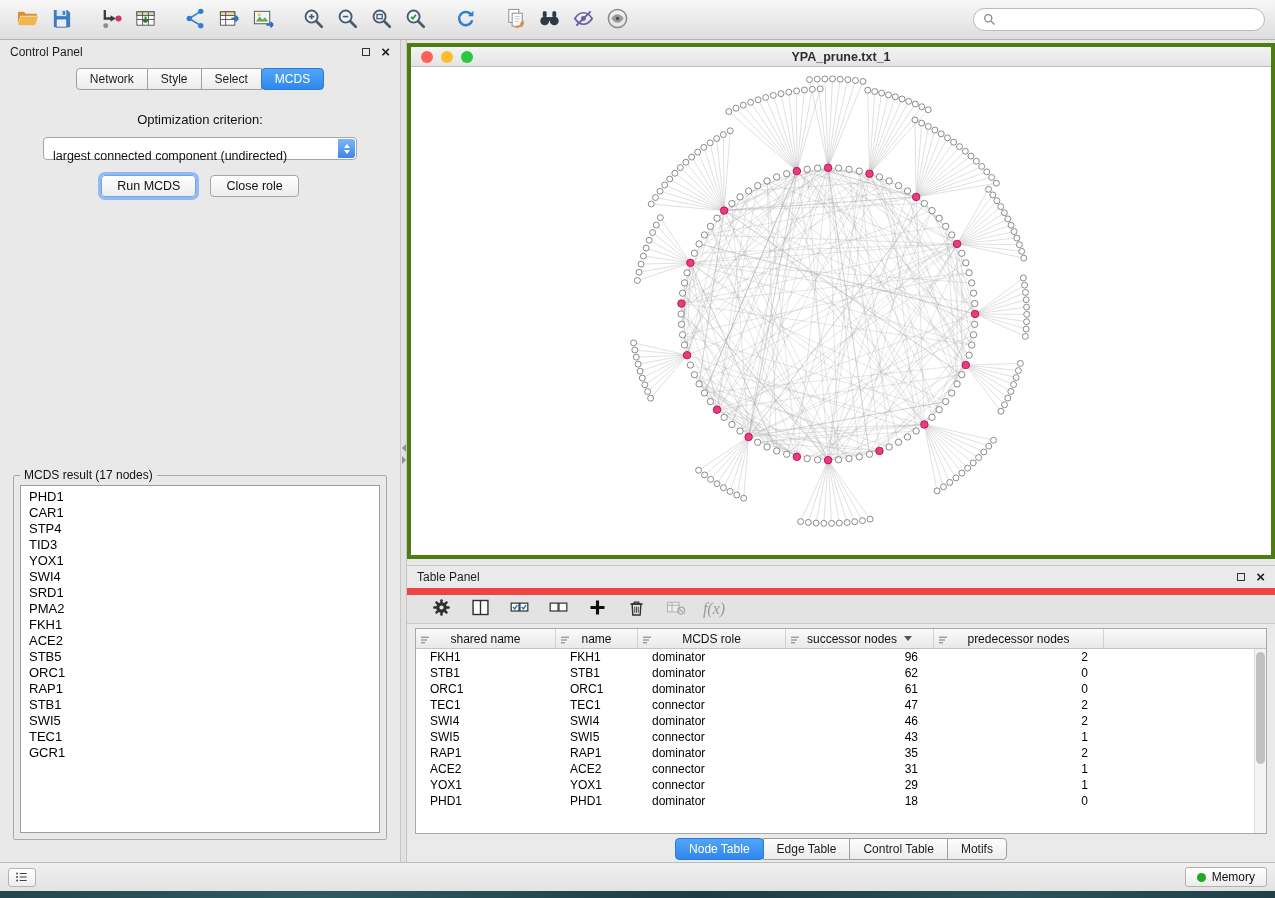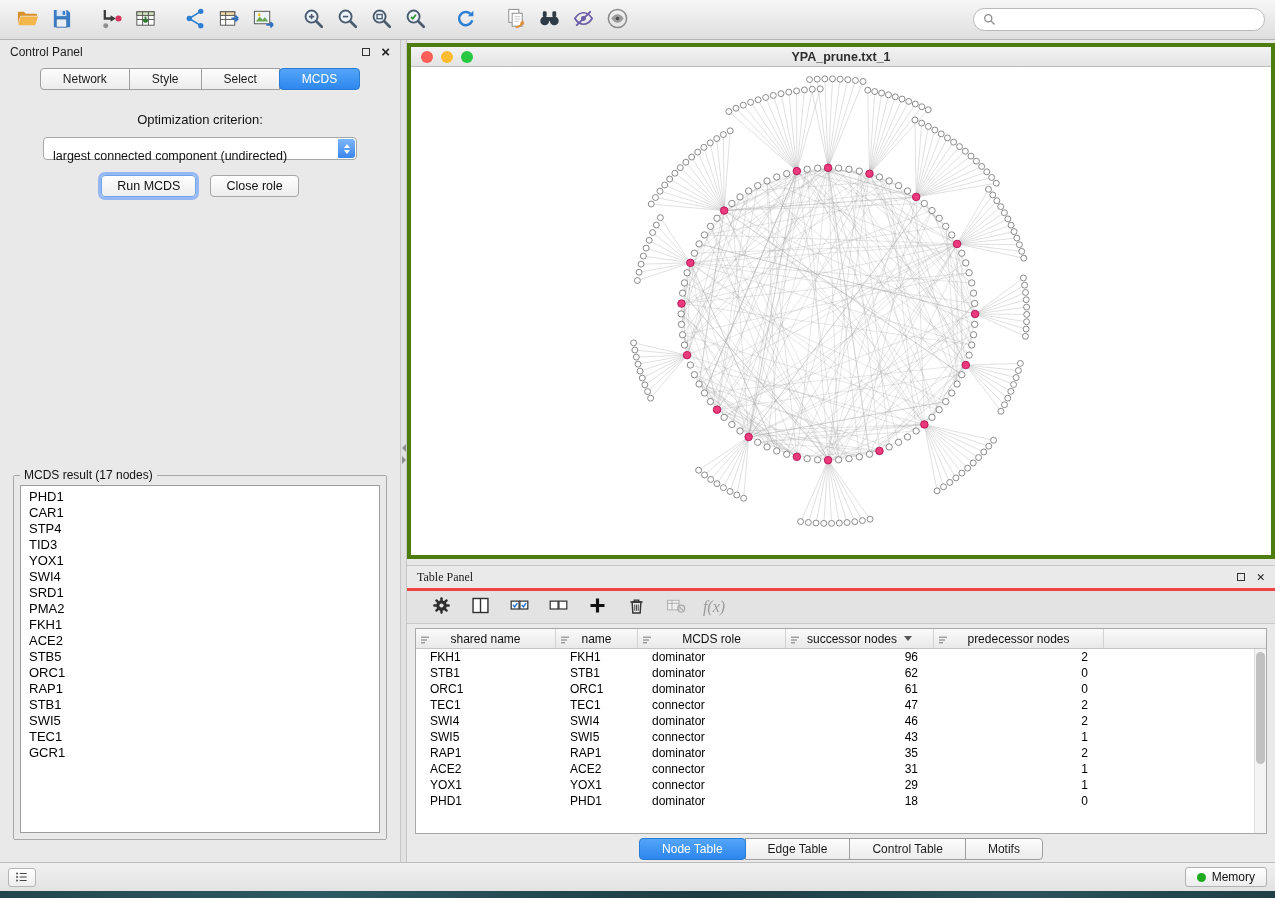--- a/index.html
+++ b/index.html
@@ -19,21 +19,21 @@
   
   .main { flex: 1; display: flex; min-height: 0; }
 
   
   .control-panel { flex: 0 0 400px; width: 400px; background: #e9e9e9; display: flex; flex-direction: column; min-height: 0; }
   .cp-header { flex: 0 0 24px; display: flex; align-items: center; padding: 0 10px; font-size: 12px; color: #1c1c1c; }
   .win-btns { margin-left: auto; display: flex; gap: 11px; align-items: center; }
   .float-btn { width: 8px; height: 8px; border: 1.5px solid #333; display: inline-block; }
   .close-btn { font-size: 15px; font-weight: bold; color: #222; line-height: 10px; cursor: default; }
   .cp-tabs { display: flex; justify-content: center; padding-top: 4px; }
-  .cp-tab, .tp-tab { font-size: 12px; padding: 3px 22px; background: linear-gradient(#fdfdfd, #ececec); border: 1px solid #9f9f9f; margin-left: -1px; color: #1c1c1c; cursor: default; font-family: "Liberation Sans", sans-serif; }
+  .cp-tab, .tp-tab { font-size: 12px; padding: 3px 13px; background: linear-gradient(#fdfdfd, #ececec); border: 1px solid #9f9f9f; margin-left: -1px; color: #1c1c1c; cursor: default; font-family: "Liberation Sans", sans-serif; }
   .cp-tab:first-child, .tp-tab:first-child { border-radius: 4px 0 0 4px; margin-left: 0; }
   .cp-tab:last-child, .tp-tab:last-child { border-radius: 0 4px 4px 0; }
   .cp-tab.active, .tp-tab.active { background: linear-gradient(#53a5f8, var(--accent, #2e87ee)); color: #fff; border-color: #2a7bd2; position: relative; z-index: 1; border-radius: 4px; }
   .cp-body { flex: 1; display: flex; flex-direction: column; padding: 6px 13px 10px; min-height: 0; }
   .opt-label { text-align: center; font-size: 13px; margin: 16px 0 10px; color: #111; }
   .select { height: 23px; background: #fff; border: 1px solid #a6a6a6; border-radius: 4px; display: flex; align-items: center; font-size: 12.5px; margin: 0 30px; position: relative; padding: 15px 22px 0 9px; color: #111; text-align: center; }
   .select-text { white-space: nowrap; overflow: hidden; }
   .stepper { position: absolute; right: 1px; top: 1px; bottom: 1px; width: 17px; background: linear-gradient(#7db6f9, #3a86ec); border-radius: 0 3px 3px 0; display: flex; flex-direction: column; align-items: center; justify-content: center; gap: 2px; }
   .stepper i { display: block; width: 0; height: 0; border-left: 3.5px solid transparent; border-right: 3.5px solid transparent; }
   .stepper i.up { border-bottom: 4px solid #fff; }
@@ -58,22 +58,22 @@
   .traffic { display: flex; gap: 8px; margin-left: 10px; z-index: 1; }
   .light { width: 12px; height: 12px; border-radius: 50%; display: inline-block; }
   .net-title { position: absolute; left: 0; right: 0; text-align: center; font-size: 12.5px; font-weight: bold; color: #2e2e2e; }
   .net-canvas { flex: 1; position: relative; background: #fff; }
   .net-canvas svg { position: absolute; inset: 0; width: 100%; height: 100%; }
 
   .h-splitter { flex: 0 0 6px; }
 
   
   .table-panel { flex: 1; display: flex; flex-direction: column; min-height: 0; background: #eaeaea; border-top: 1px solid #c6c6c6; }
-  .tp-header { flex: 0 0 22px; display: flex; align-items: center; font-size: 12px; padding: 0 10px; color: #1c1c1c; font-family: Liberation Serif, serif; }
-  .tp-toolbar { flex: 0 0 36px; background: #e3e3e3; border-top: 3px solid #ef4444; border-bottom: 1px solid #c9c9c9; display: flex; align-items: center; gap: 15px; padding: 0 8px 0 22px; }
+  .tp-header { flex: 0 0 22px; display: flex; align-items: center; font-size: 12px; padding: 0 10px; color: #1c1c1c; }
+  .tp-toolbar { flex: 0 0 36px; background: #e3e3e3; border-top: 7px solid #ef4444; border-bottom: 1px solid #c9c9c9; display: flex; align-items: center; gap: 15px; padding: 0 8px 0 22px; }
   .tp-tool { width: 24px; height: 24px; display: flex; align-items: center; justify-content: center; background: none; border: none; padding: 0; cursor: default; }
   .tp-tool svg { width: 21px; height: 21px; }
   .fx { font-family: "Liberation Serif", serif; font-style: italic; font-size: 16px; color: #9a9a9a; white-space: nowrap; }
   .table-wrap { flex: 1; margin: 4px 8px 2px; background: #fff; border: 1px solid #a8a8a8; position: relative; overflow: hidden; display: flex; flex-direction: column; min-height: 0; }
   .thead { flex: 0 0 20px; display: grid; grid-template-columns: 140px 82px 148px 148px 170px 1fr; background: linear-gradient(#fafafa, #e9e9e9); border-bottom: 1px solid #c4c4c4; }
   .th { position: relative; display: flex; align-items: center; justify-content: center; font-size: 12px; border-right: 1px solid #d2d2d2; color: #111; }
   .th.filler { border-right: none; }
   .th .sort { position: absolute; left: 4px; top: 5px; width: 10px; height: 10px; }
   .th .sort svg { width: 10px; height: 10px; }
   .chev { margin-left: 7px; width: 0; height: 0; border-left: 4px solid transparent; border-right: 4px solid transparent; border-top: 5px solid #555; display: inline-block; }

